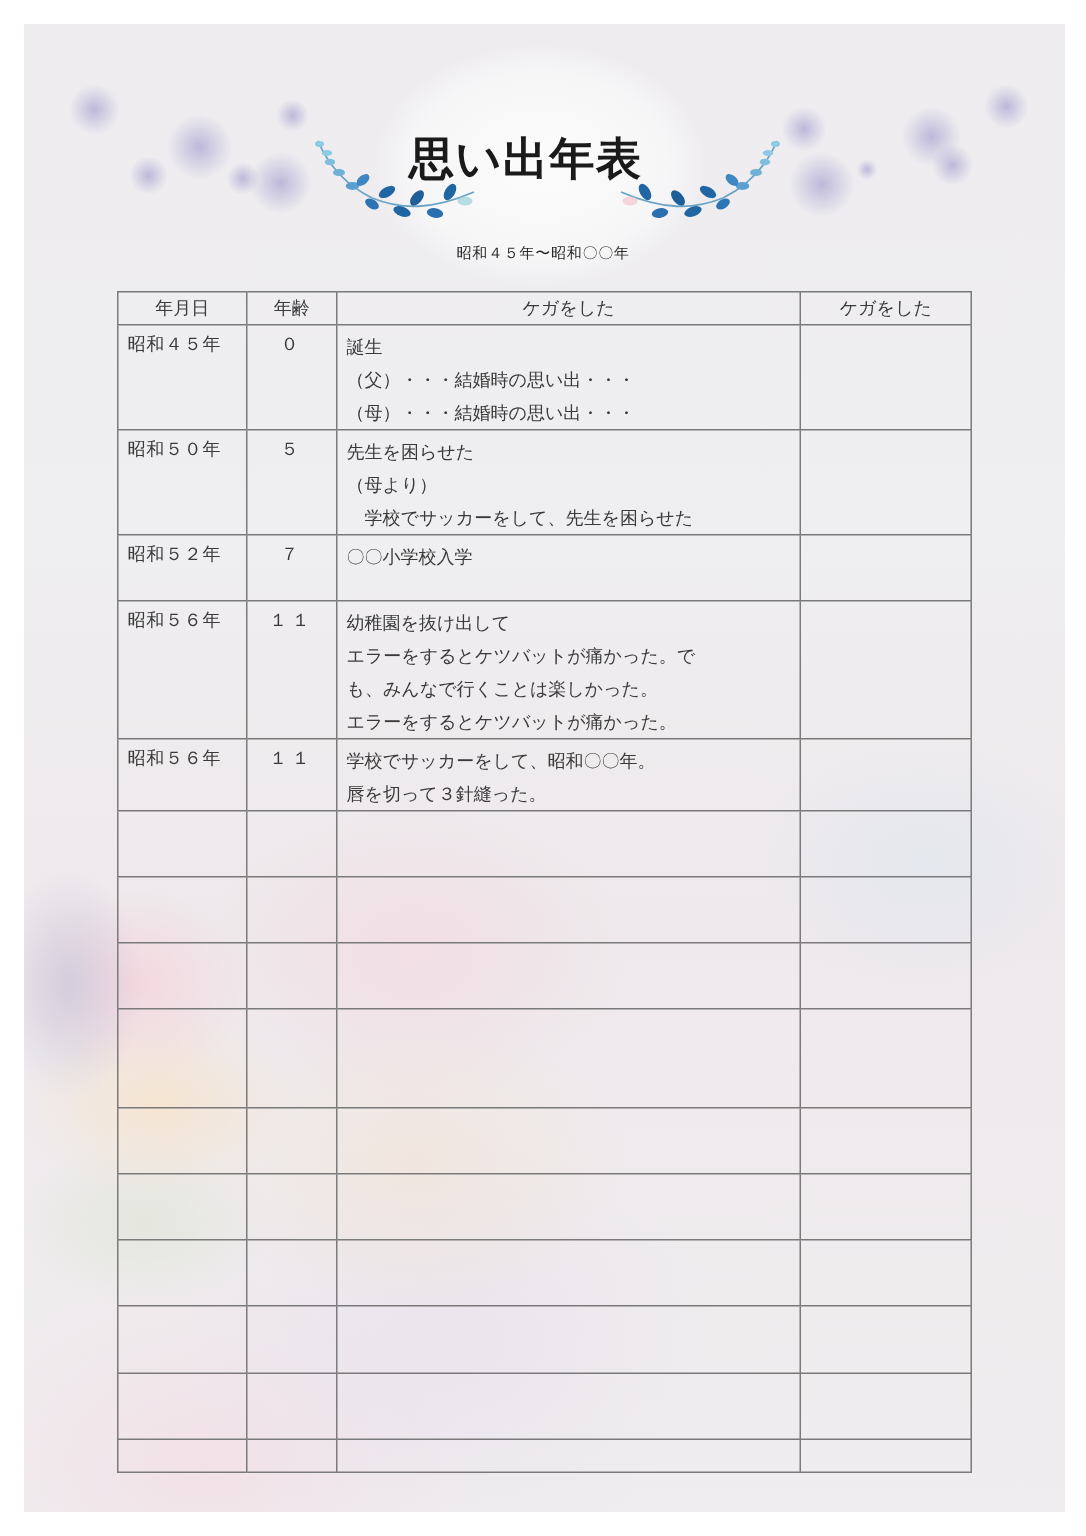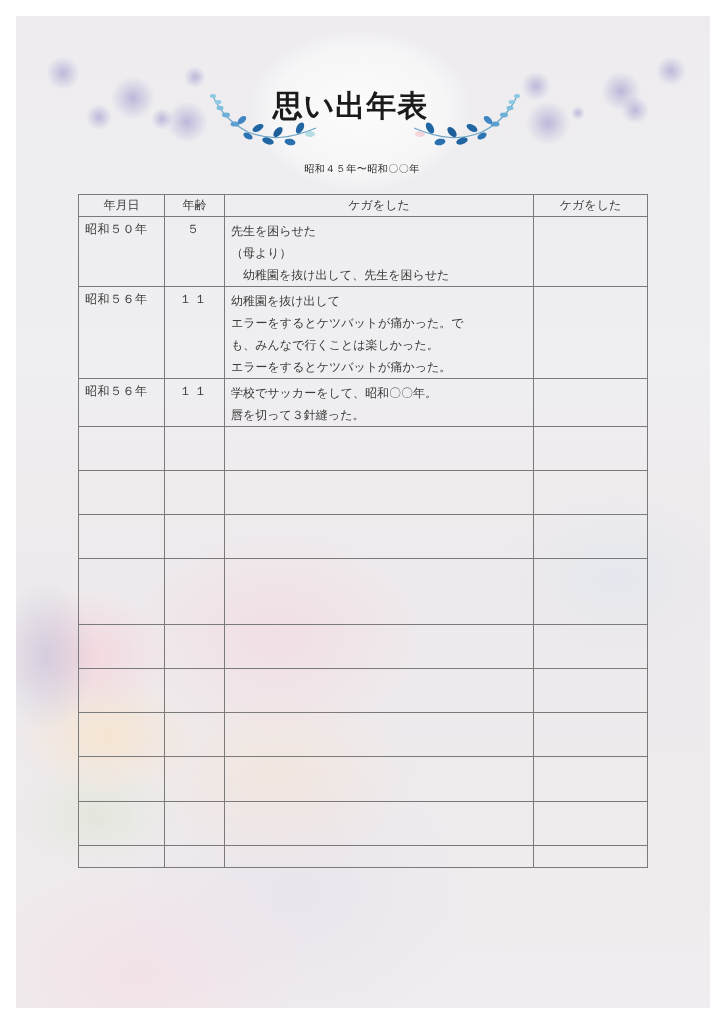--- a/index.html
+++ b/index.html
@@ -122,26 +122,44 @@
   <thead>
     <tr>
       <th>年月日</th>
       <th>年齢</th>
       <th class="col-memory-left">ケガをした</th>
       <th>ケガをした</th>
     </tr>
   </thead>
   <tbody>
     <tr style="height:66px">
+      <td class="date">昭和４５年</td>
+      <td class="age">０</td>
+      <td class="memory col-memory-left">
+        <span class="line">誕生</span>
+        <span class="line">（父）・・・結婚時の思い出・・・</span>
+        <span class="line">（母）・・・結婚時の思い出・・・</span>
+      </td>
+      <td class="family"></td>
+    </tr>
+    <tr style="height:66px">
       <td class="date">昭和５０年</td>
       <td class="age">５</td>
       <td class="memory col-memory-left">
         <span class="line">先生を困らせた</span>
         <span class="line">（母より）</span>
-        <span class="line">　幼稚園を抜け出して、先生を困らせた</span>
+        <span class="line">　学校でサッカーをして、先生を困らせた</span>
+      </td>
+      <td class="family"></td>
+    </tr>
+    <tr style="height:44px">
+      <td class="date">昭和５２年</td>
+      <td class="age">７</td>
+      <td class="memory col-memory-left">
+        <span class="line">〇〇小学校入学</span>
       </td>
       <td class="family"></td>
     </tr>
     <tr style="height:89px">
       <td class="date">昭和５６年</td>
       <td class="age">１１</td>
       <td class="memory col-memory-left">
         <span class="line">幼稚園を抜け出して</span>
         <span class="line">エラーをするとケツバットが痛かった。で</span>
         <span class="line">も、みんなで行くことは楽しかった。</span>

